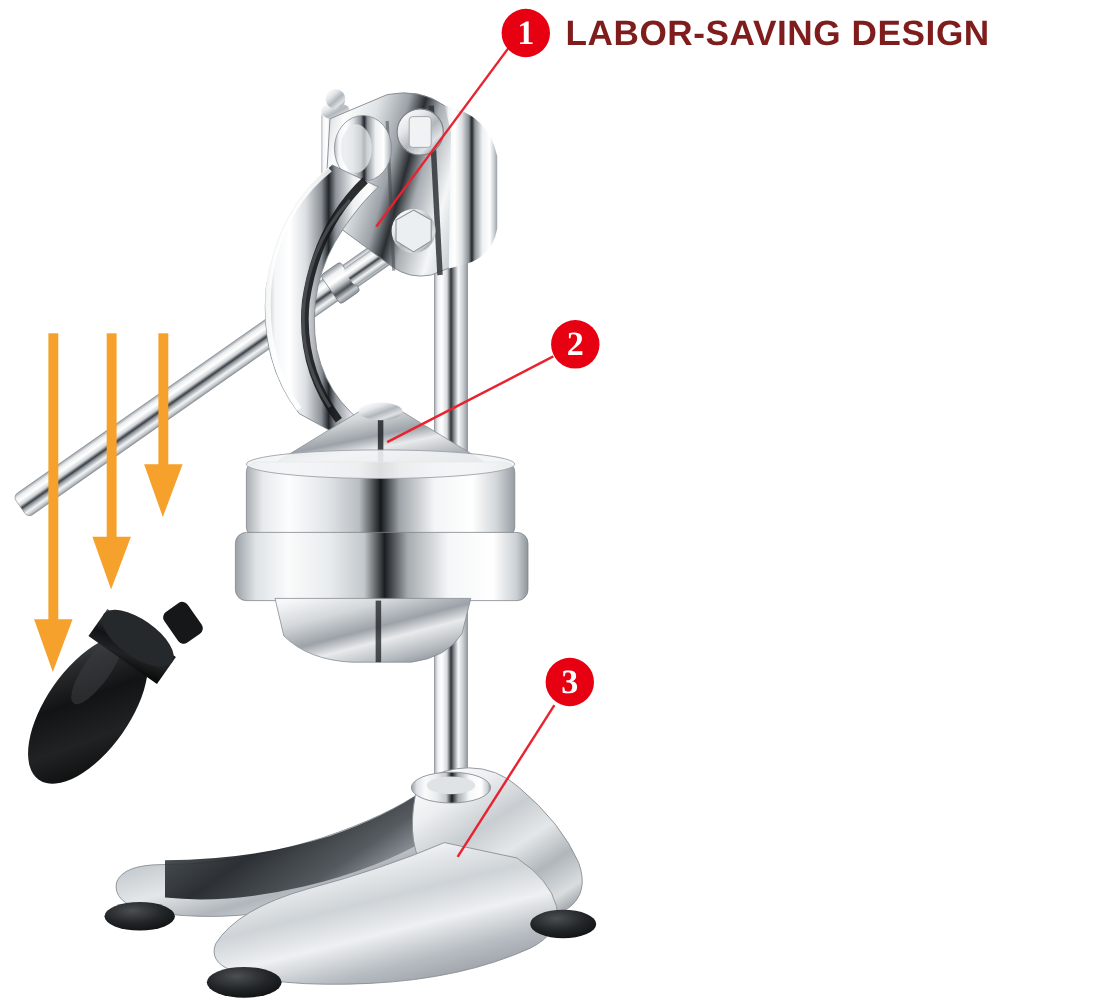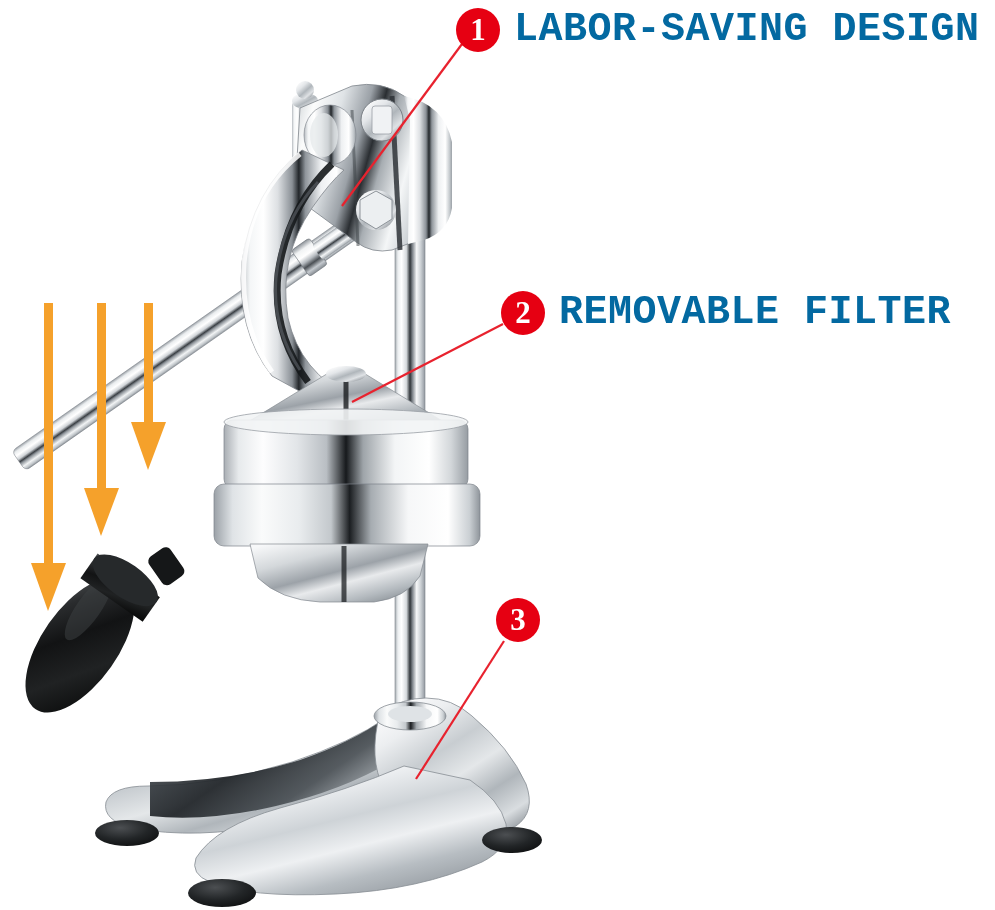--- a/index.html
+++ b/index.html
@@ -36,24 +36,24 @@
     font-family: "Liberation Serif", "DejaVu Serif", serif;
     font-weight: bold;
     font-size: 31px;
     line-height: 44px;
     text-align: center;
     flex: 0 0 auto;
     box-sizing: border-box;
   }
   .callout-label {
     margin-left: 14px;
-    color: #0369a1;
-    font-family: Liberation Mono, monospace;
+    color: #7f1d1d;
+    font-family: Liberation Sans, sans-serif;
     font-weight: bold;
-    font-size: 40px;
+    font-size: 32px;
     letter-spacing: 0.5px;
     white-space: nowrap;
     line-height: 44px;
   }
   #callout-1 { left: 456px; top: 8px; }
   #callout-2 { left: 501px; top: 291px; }
   #callout-3 { left: 496px; top: 598px; }
 </style>
 </head>
 <body>
@@ -374,20 +374,19 @@
     </g>
   </svg>
 
   <div class="callout" id="callout-1">
     <div class="badge">1</div>
     <div class="callout-label">LABOR-SAVING DESIGN</div>
   </div>
 
   <div class="callout" id="callout-2">
     <div class="badge">2</div>
-    <div class="callout-label">REMOVABLE FILTER</div>
   </div>
 
   <div class="callout" id="callout-3">
     <div class="badge">3</div>
   </div>
 
 </div>
 
 </body></html>

